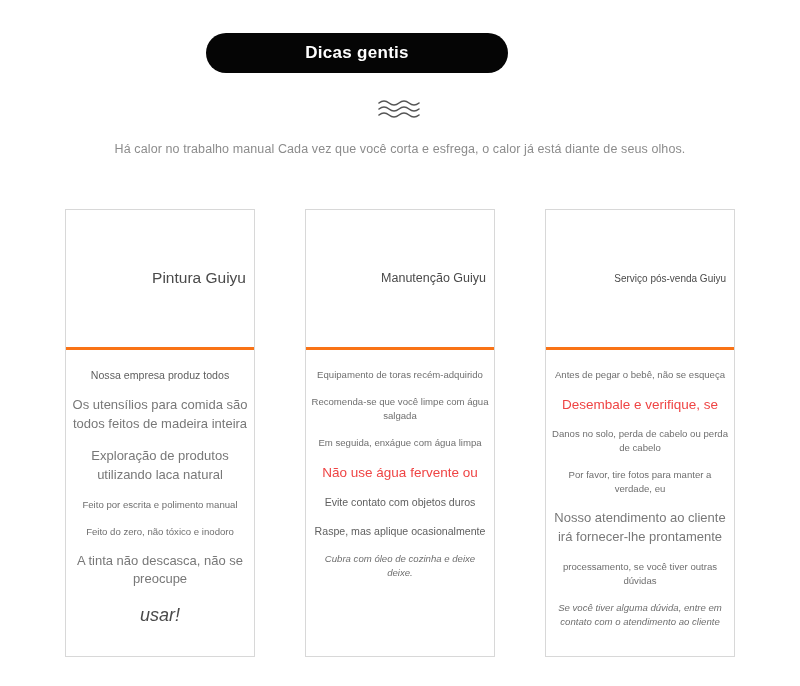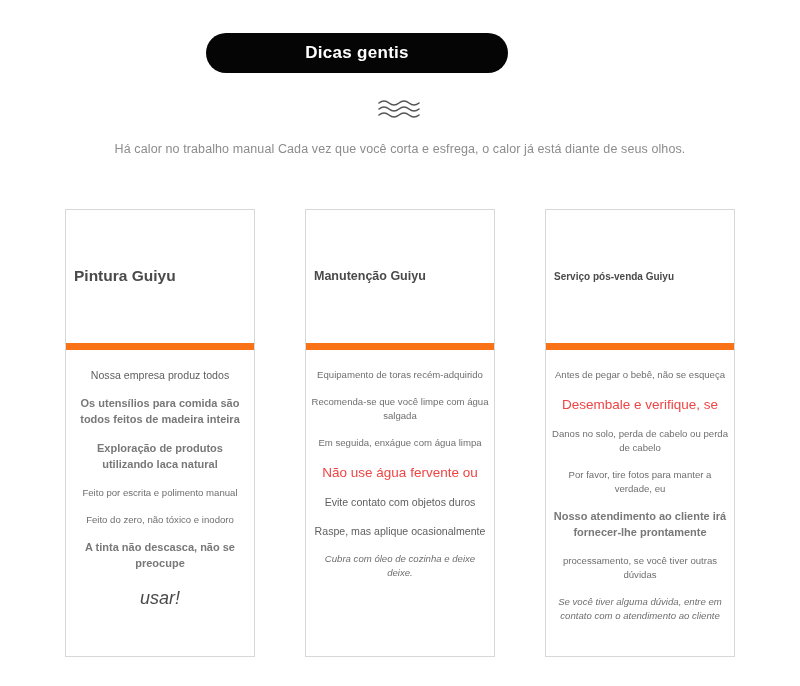--- a/index.html
+++ b/index.html
@@ -81,25 +81,24 @@
     border: 1px solid #d8d8d8;
     background: #ffffff;
     box-sizing: content-box;
     display: flex;
     flex-direction: column;
   }
   .card-head {
     height: 140px;
     display: flex;
     align-items: center;
-    justify-content: flex-start;
-    border-bottom: 7px solid #f97316;
+    justify-content: flex-end;
+    border-bottom: 3px solid #f97316;
     padding: 0 8px;
     box-sizing: border-box;
-    font-weight: bold;
   }
   .card-title {
     color: #4a4a4a;
     text-align: center;
     line-height: 1.3;
     font-family: "Liberation Sans", sans-serif;
   }
   .card-title.size-lg { font-size: 15.5px; }
   .card-title.size-md { font-size: 12.5px; }
   .card-title.size-sm { font-size: 10px; }
@@ -115,21 +114,21 @@
 
   .body-line {
     text-align: center;
     color: #6f6f6f;
     line-height: 1.45;
     margin: 0 0 13px 0;
     width: 100%;
     font-family: "Liberation Sans", sans-serif;
   }
   .body-line:last-child { margin-bottom: 0; font-style: italic; }
-  .body-line.s-xs { font-size: 11px; color: #787878; font-weight: bold; }
+  .body-line.s-xs { font-size: 13px; color: #787878; }
   .body-line.s-sm { font-size: 9.6px; color: #6f6f6f; }
   .body-line.s-md { font-size: 10.6px; color: #5f5f5f; }
   .body-line.s-lg { font-size: 13.5px; color: #ef4444; }
   .body-line.s-xl { font-size: 18px; color: #4a4a4a; }
 </style>
 </head>
 <body>
 
 <div class="header-pill-wrap">
   <div class="header-pill">

